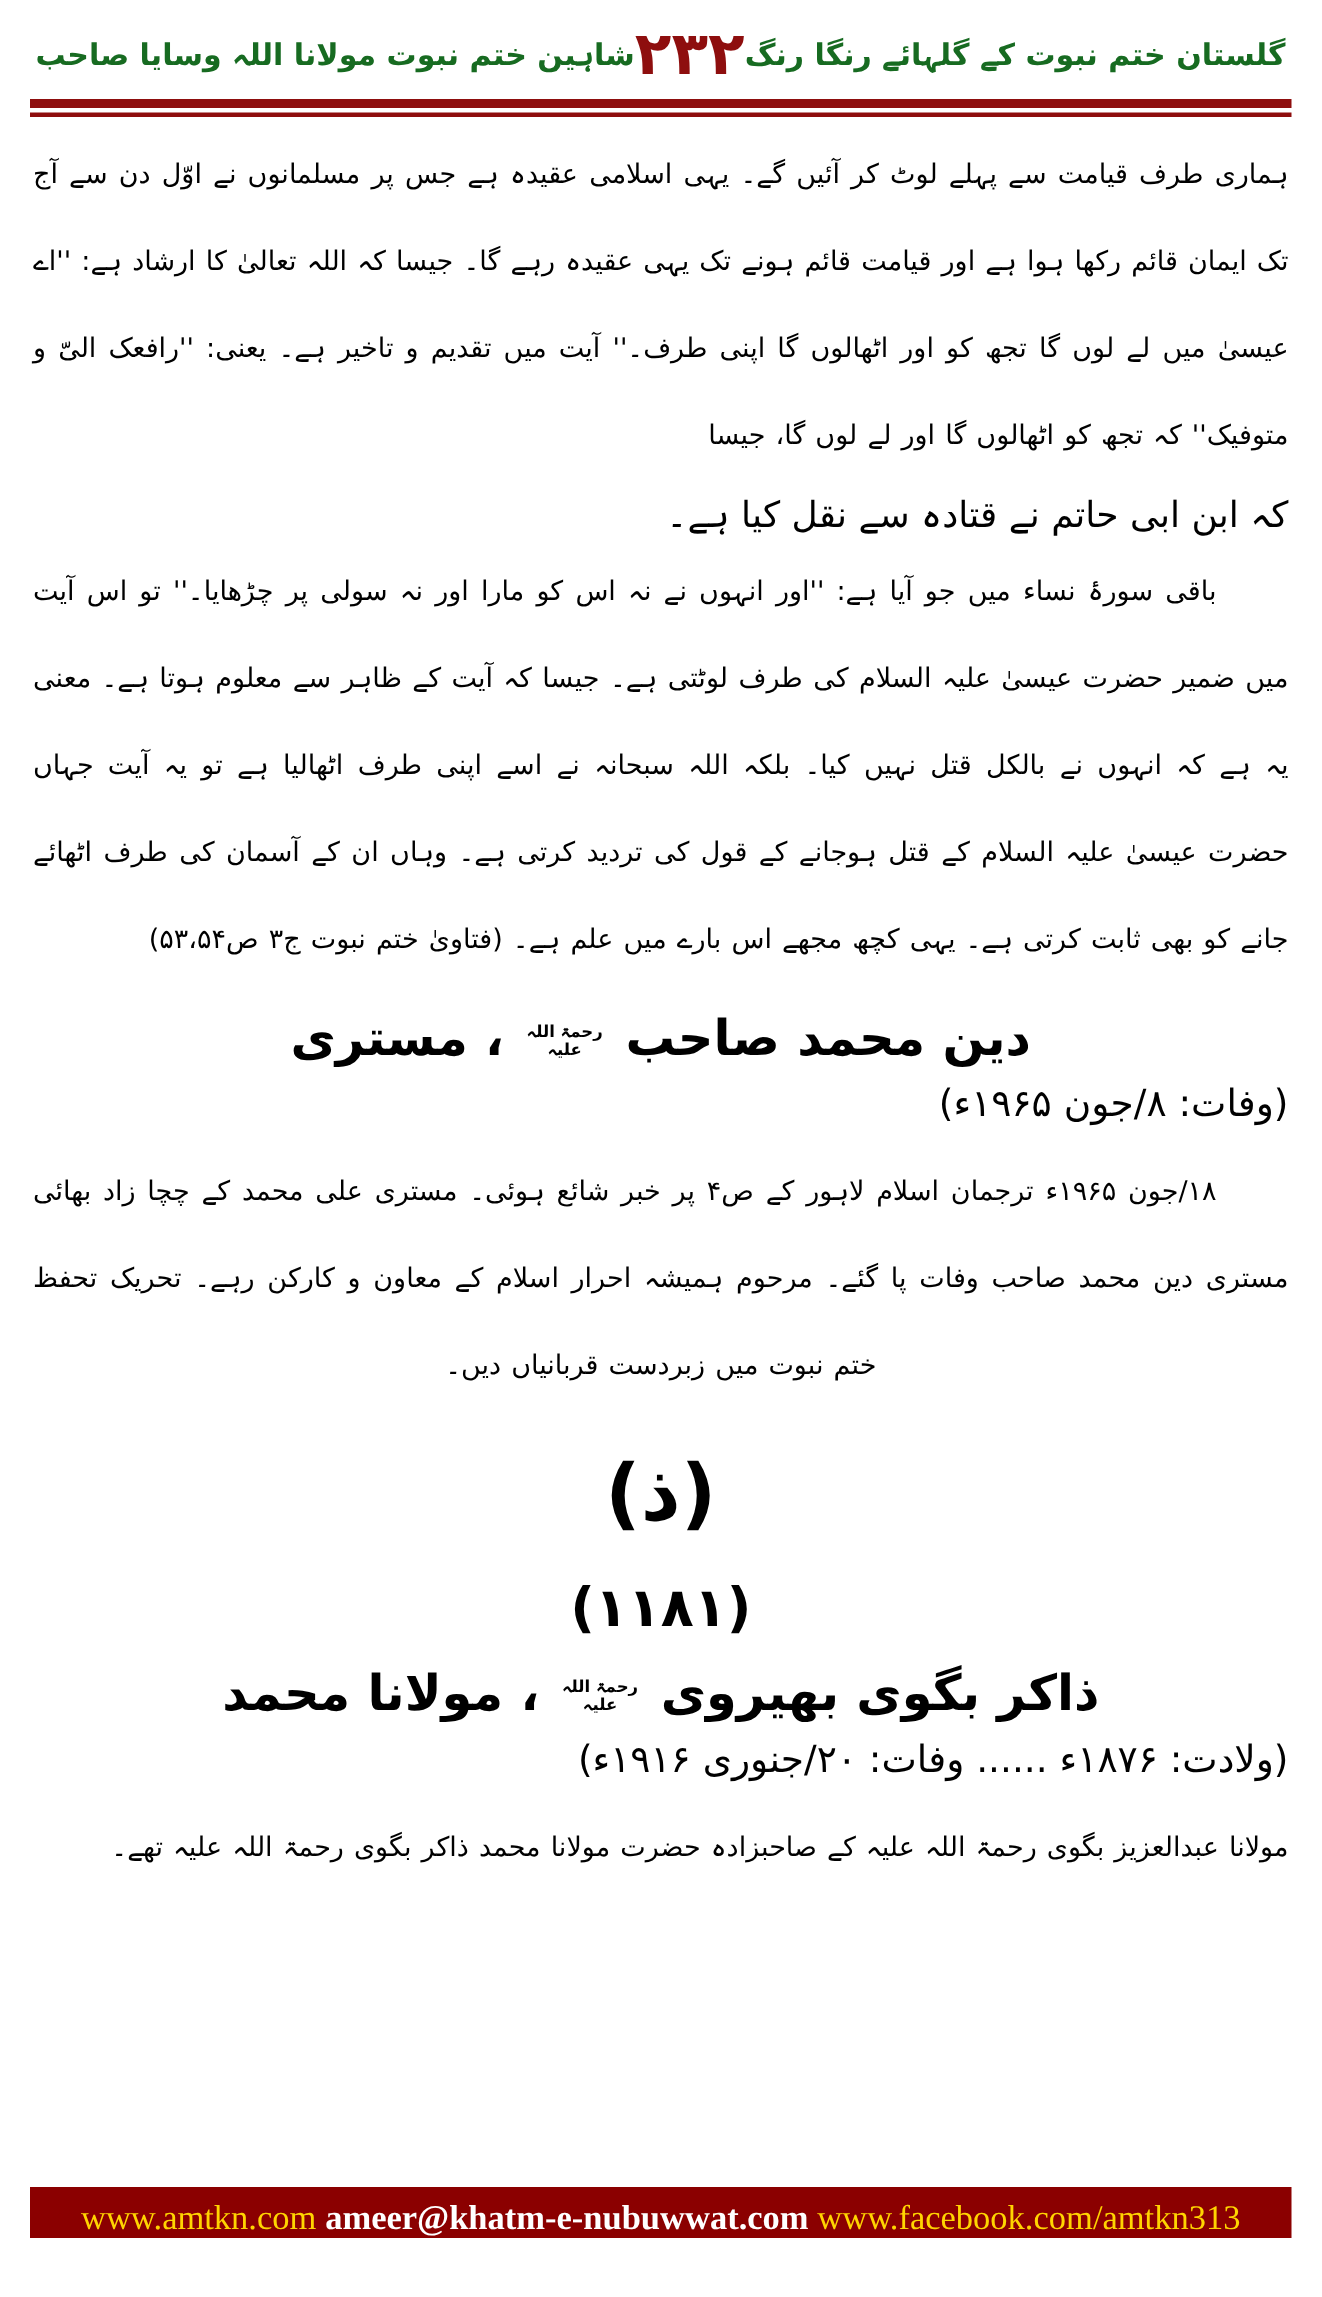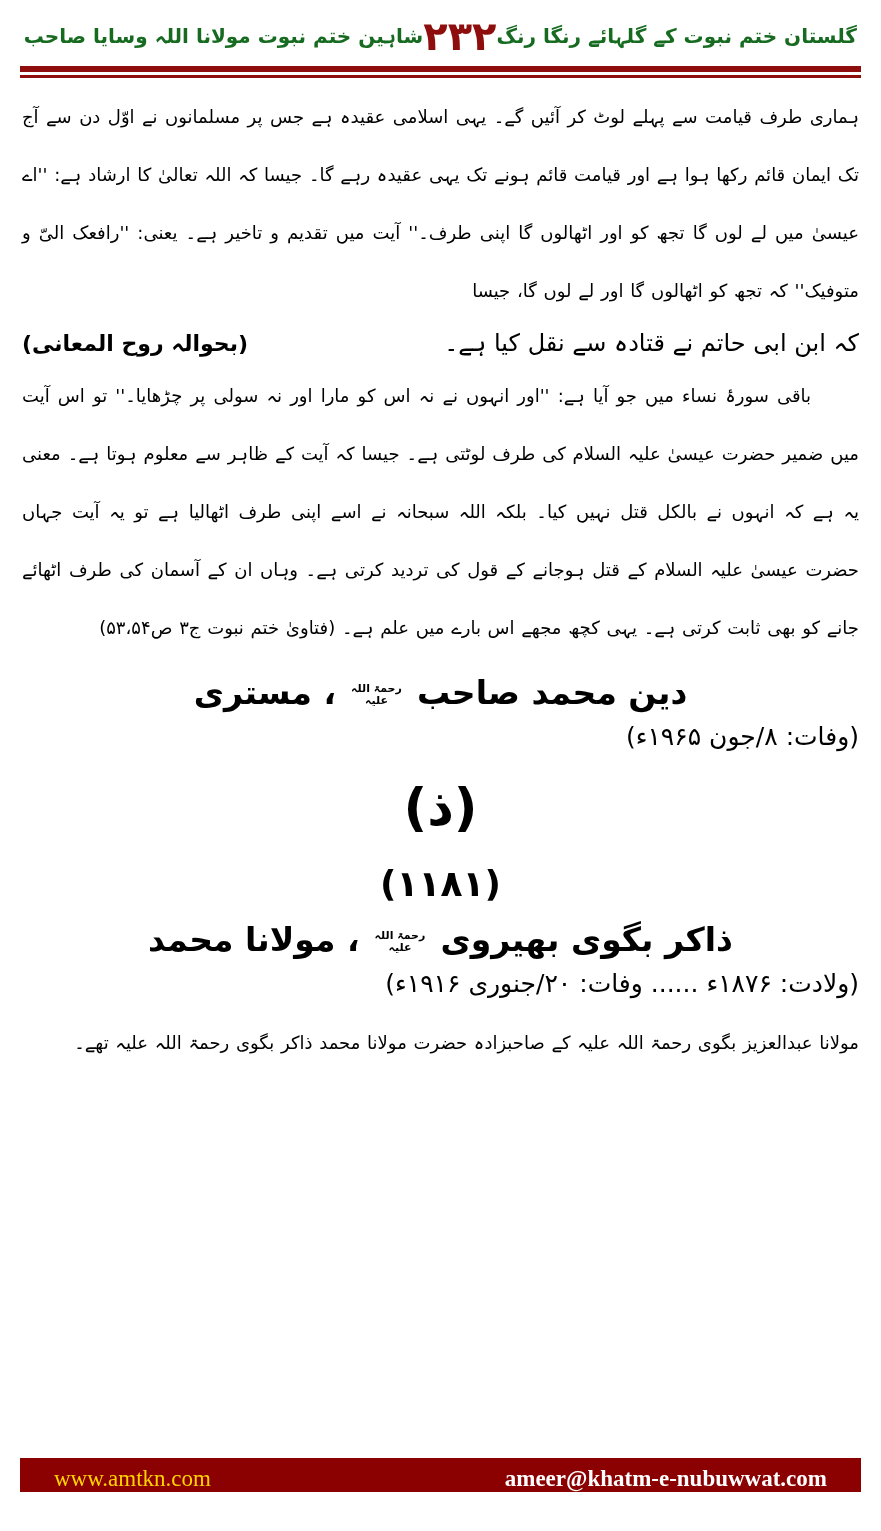--- a/index.html
+++ b/index.html
@@ -131,49 +131,50 @@
 
   <div class="rule rule-thick"></div>
   <div class="rule rule-thin"></div>
 
   <main>
 
     <p class="para">ہماری طرف قیامت سے پہلے لوٹ کر آئیں گے۔ یہی اسلامی عقیدہ ہے جس پر مسلمانوں نے اوّل دن سے آج تک ایمان قائم رکھا ہوا ہے اور قیامت قائم ہونے تک یہی عقیدہ رہے گا۔ جیسا کہ اللہ تعالیٰ کا ارشاد ہے: ''اے عیسیٰ میں لے لوں گا تجھ کو اور اٹھالوں گا اپنی طرف۔'' آیت میں تقدیم و تاخیر ہے۔ یعنی: ''رافعک الیّ و متوفیک'' کہ تجھ کو اٹھالوں گا اور لے لوں گا، جیسا</p>
 
     <div class="cite-row">
       <span class="line-text">کہ ابن ابی حاتم نے قتادہ سے نقل کیا ہے۔</span>
-      <span class="cite">(بحوالہ روح المعانی)</span>
     </div>
 
     <p class="para indent">باقی سورۂ نساء میں جو آیا ہے: ''اور انہوں نے نہ اس کو مارا اور نہ سولی پر چڑھایا۔'' تو اس آیت میں ضمیر حضرت عیسیٰ علیہ السلام کی طرف لوٹتی ہے۔ جیسا کہ آیت کے ظاہر سے معلوم ہوتا ہے۔ معنی یہ ہے کہ انہوں نے بالکل قتل نہیں کیا۔ بلکہ اللہ سبحانہ نے اسے اپنی طرف اٹھالیا ہے تو یہ آیت جہاں حضرت عیسیٰ علیہ السلام کے قتل ہوجانے کے قول کی تردید کرتی ہے۔ وہاں ان کے آسمان کی طرف اٹھائے جانے کو بھی ثابت کرتی ہے۔ یہی کچھ مجھے اس بارے میں علم ہے۔ (فتاویٰ ختم نبوت ج۳ ص۵۳،۵۴)</p>
 
 
     <h2 class="entry-heading">
       <span>دین محمد صاحب</span>
       <span class="honorific">رحمۃ اللہ علیہ</span>
       <span>، مستری</span>
     </h2>
 
     <div class="entry-dates">(وفات: ۸/جون ۱۹۶۵ء)</div>
 
+    <p class="para indent center-last">۱۸/جون ۱۹۶۵ء ترجمان اسلام لاہور کے ص۴ پر خبر شائع ہوئی۔ مستری علی محمد کے چچا زاد بھائی مستری دین محمد صاحب وفات پا گئے۔ مرحوم ہمیشہ احرار اسلام کے معاون و کارکن رہے۔ تحریک تحفظ ختم نبوت میں زبردست قربانیاں دیں۔</p>
 
     <div class="letter-marker">(ذ)</div>
 
     <div class="section-number">(۱۱۸۱)</div>
 
     <h2 class="entry-heading">
       <span>ذاکر بگوی بھیروی</span>
       <span class="honorific">رحمۃ اللہ علیہ</span>
       <span>، مولانا محمد</span>
     </h2>
 
     <div class="entry-dates">(ولادت: ۱۸۷۶ء ...... وفات: ۲۰/جنوری ۱۹۱۶ء)</div>
 
     <p class="para">مولانا عبدالعزیز بگوی رحمۃ اللہ علیہ کے صاحبزادہ حضرت مولانا محمد ذاکر بگوی رحمۃ اللہ علیہ تھے۔</p>
 
   </main>
 
   <footer class="footer-bar">
     <span class="f-yellow">www.amtkn.com</span>
     <span class="f-white">ameer@khatm-e-nubuwwat.com</span>
+    <span class="f-yellow">www.facebook.com/amtkn313</span>
   </footer>
 
 </div>
 
 </body></html>

